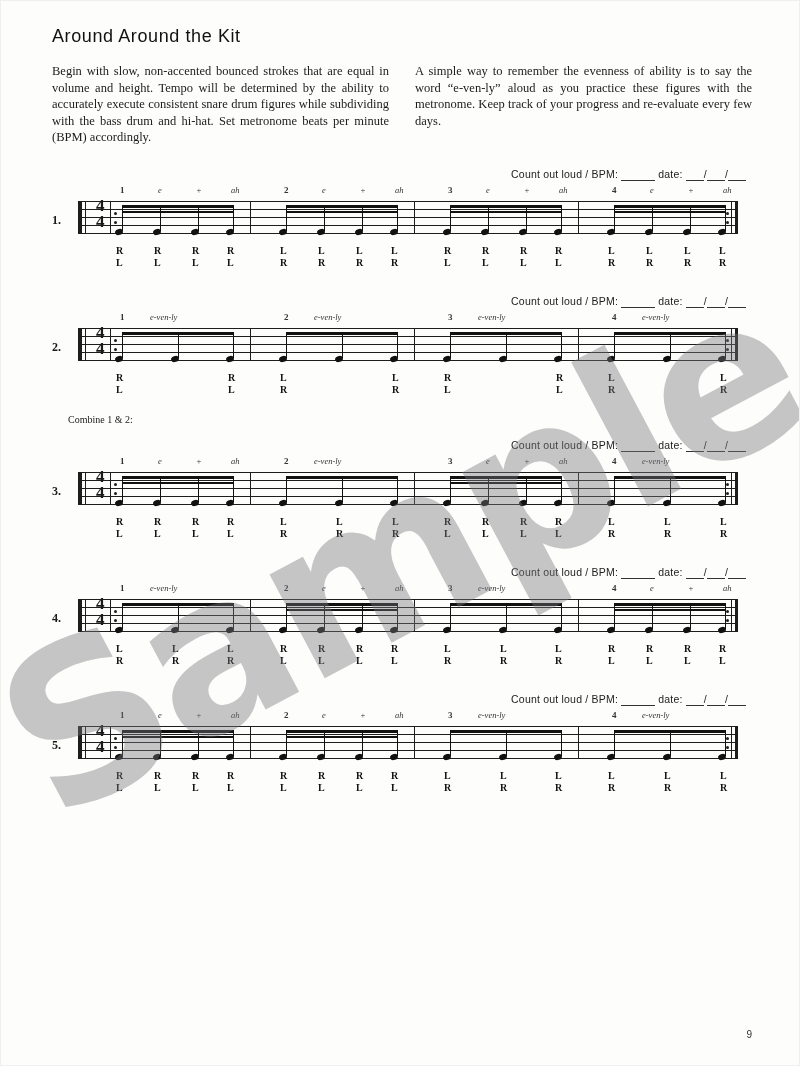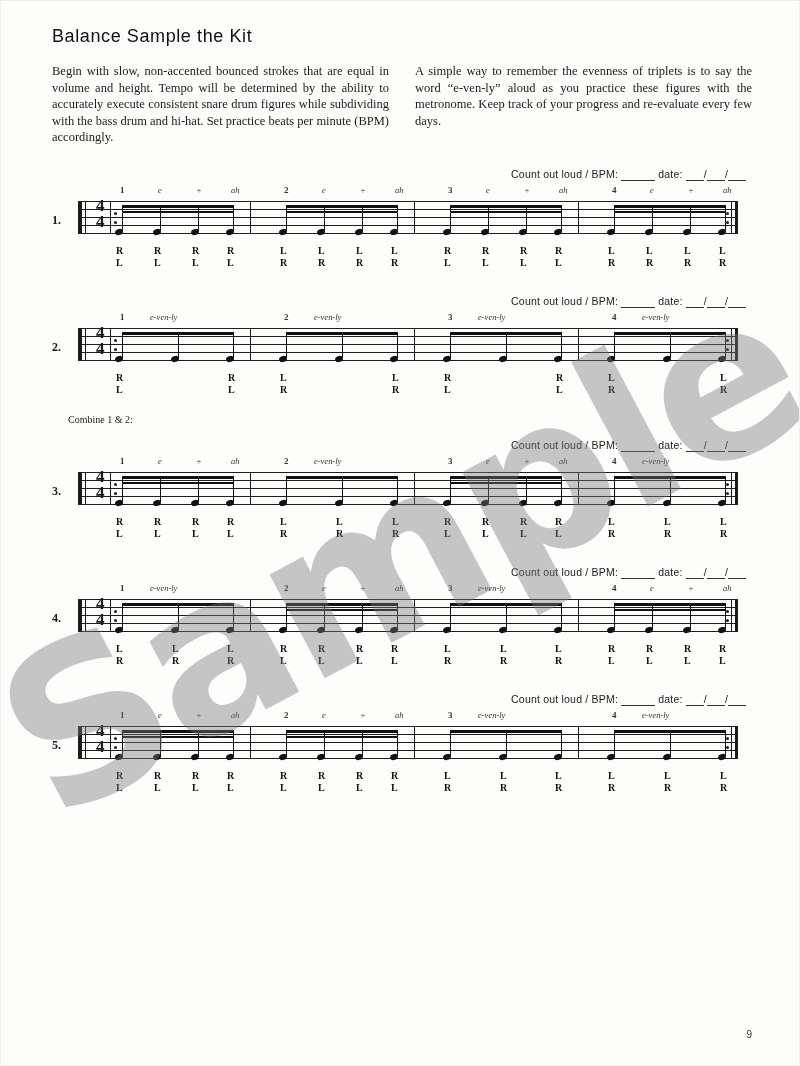--- a/index.html
+++ b/index.html
@@ -256,25 +256,25 @@
     white-space: nowrap;
   }
 </style>
 </head>
 <body>
 
 <div id="page">
 
   <div class="content">
 
-    <h1 class="lesson-title">Balance Sample the Kit</h1>
+    <h1 class="lesson-title">Around Around the Kit</h1>
 
     <div class="intro">
-      <div class="col">Begin with slow, non-accented bounced strokes that are equal in volume and height. Tempo will be determined by the ability to accurately execute consistent snare drum figures while subdividing with the bass drum and hi-hat. Set practice beats per minute (BPM) accordingly.</div>
-      <div class="col">A simple way to remember the evenness of triplets is to say the word “e-ven-ly” aloud as you practice these figures with the metronome. Keep track of your progress and re-evaluate every few days.</div>
+      <div class="col">Begin with slow, non-accented bounced strokes that are equal in volume and height. Tempo will be determined by the ability to accurately execute consistent snare drum figures while subdividing with the bass drum and hi-hat. Set metronome beats per minute (BPM) accordingly.</div>
+      <div class="col">A simple way to remember the evenness of ability is to say the word “e-ven-ly” aloud as you practice these figures with the metronome. Keep track of your progress and re-evaluate every few days.</div>
     </div>
 
     <div class="exercise" style="margin-top:22px;">
       <div class="count-line">
         <span>Count out loud / BPM:</span>
         <span class="ul blank-sm">&nbsp;</span>
         <span>date:</span>
         <span class="ul blank-xs">&nbsp;</span>/<span class="ul blank-xs">&nbsp;</span>/<span class="ul blank-xs">&nbsp;</span>
       </div>
 

